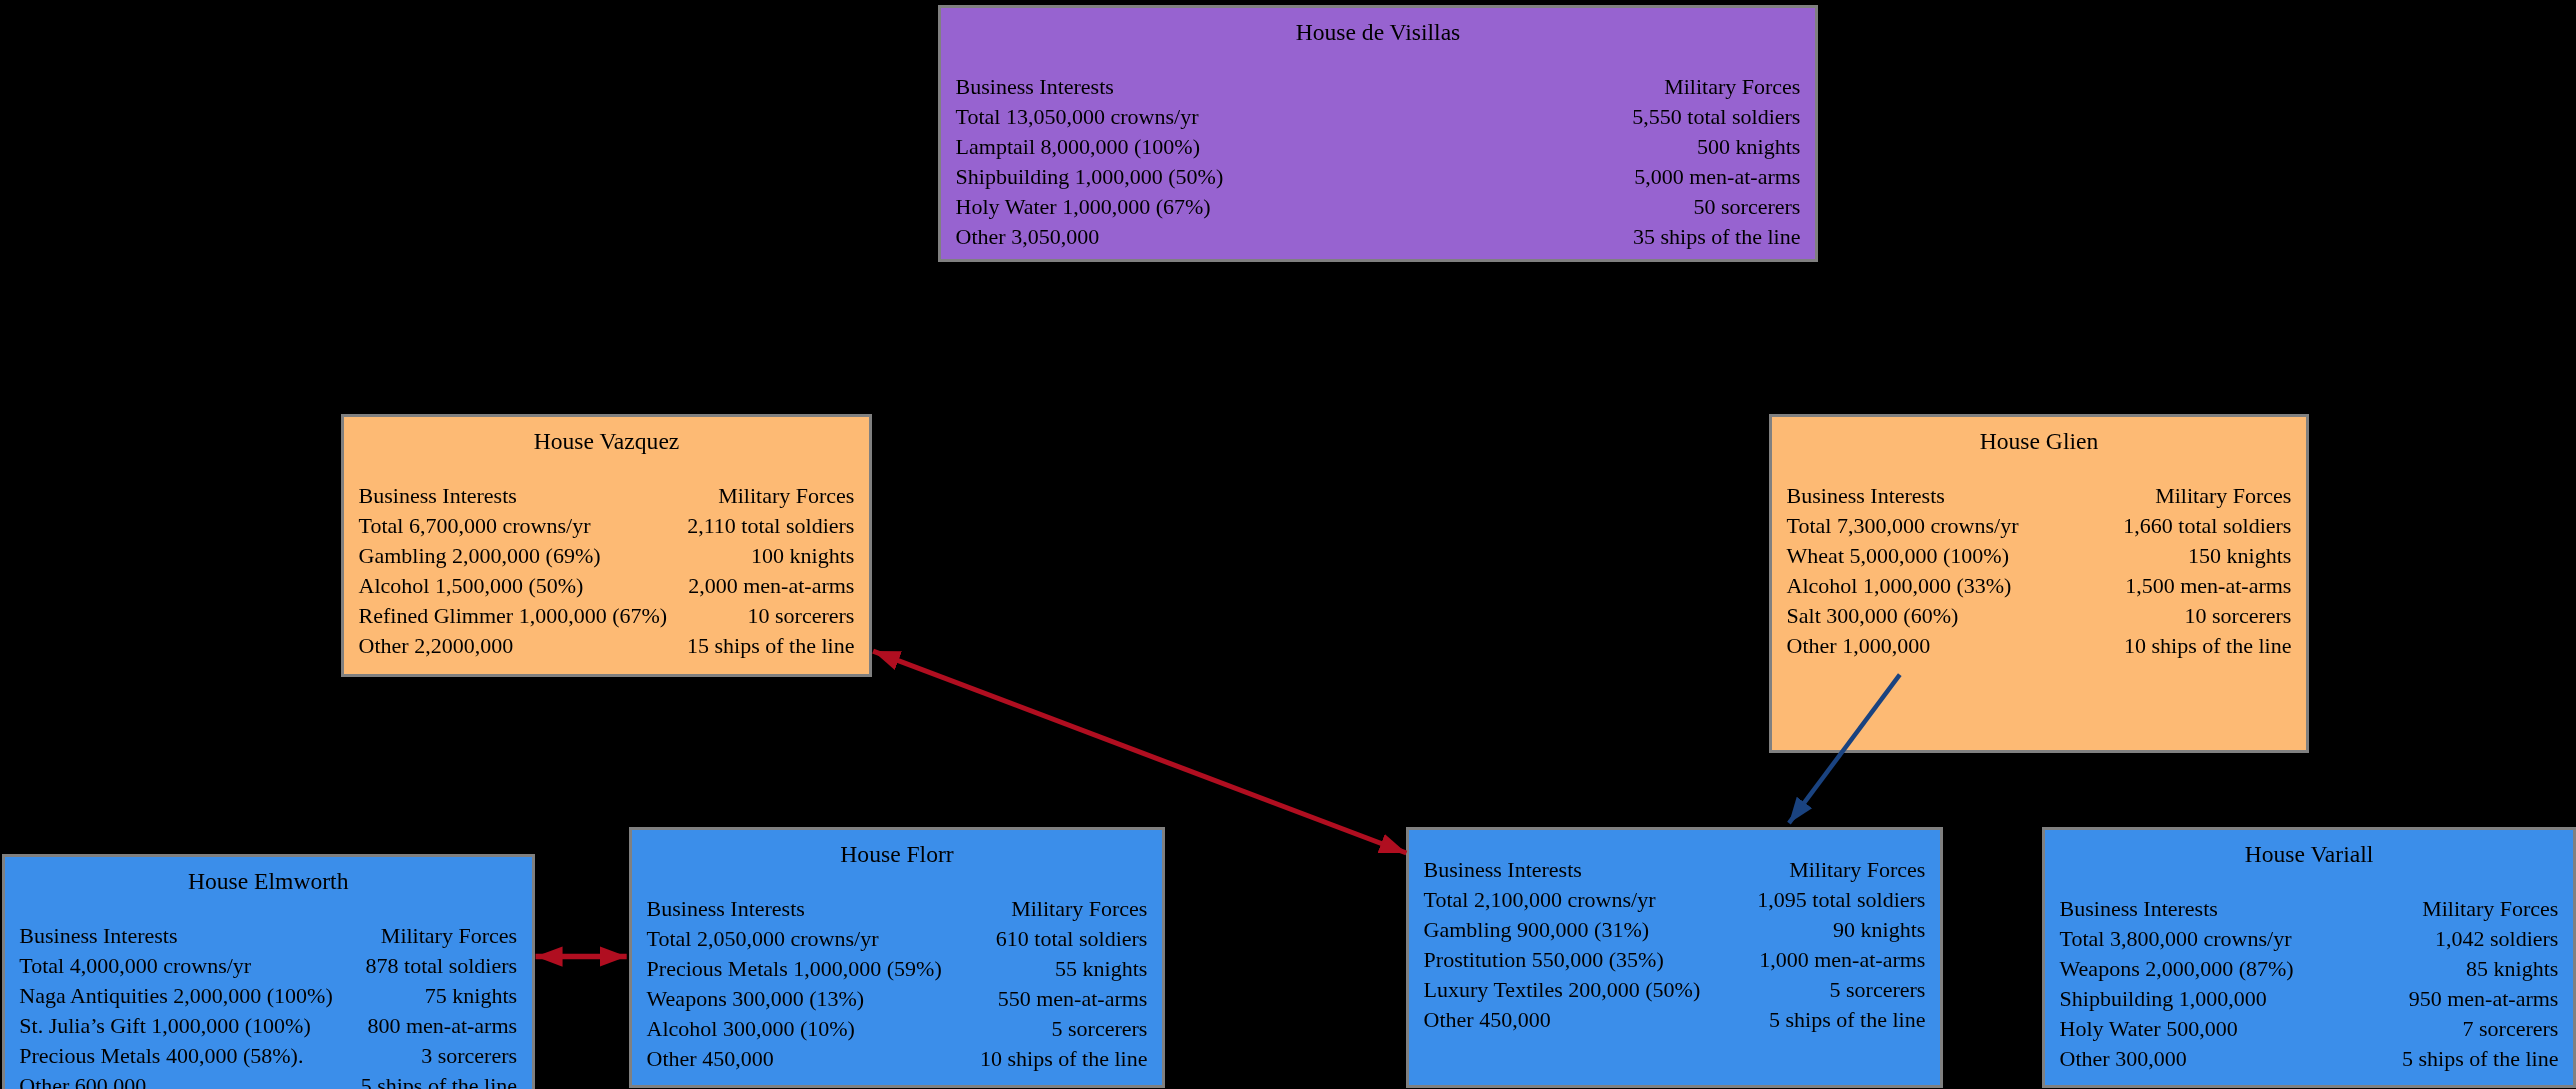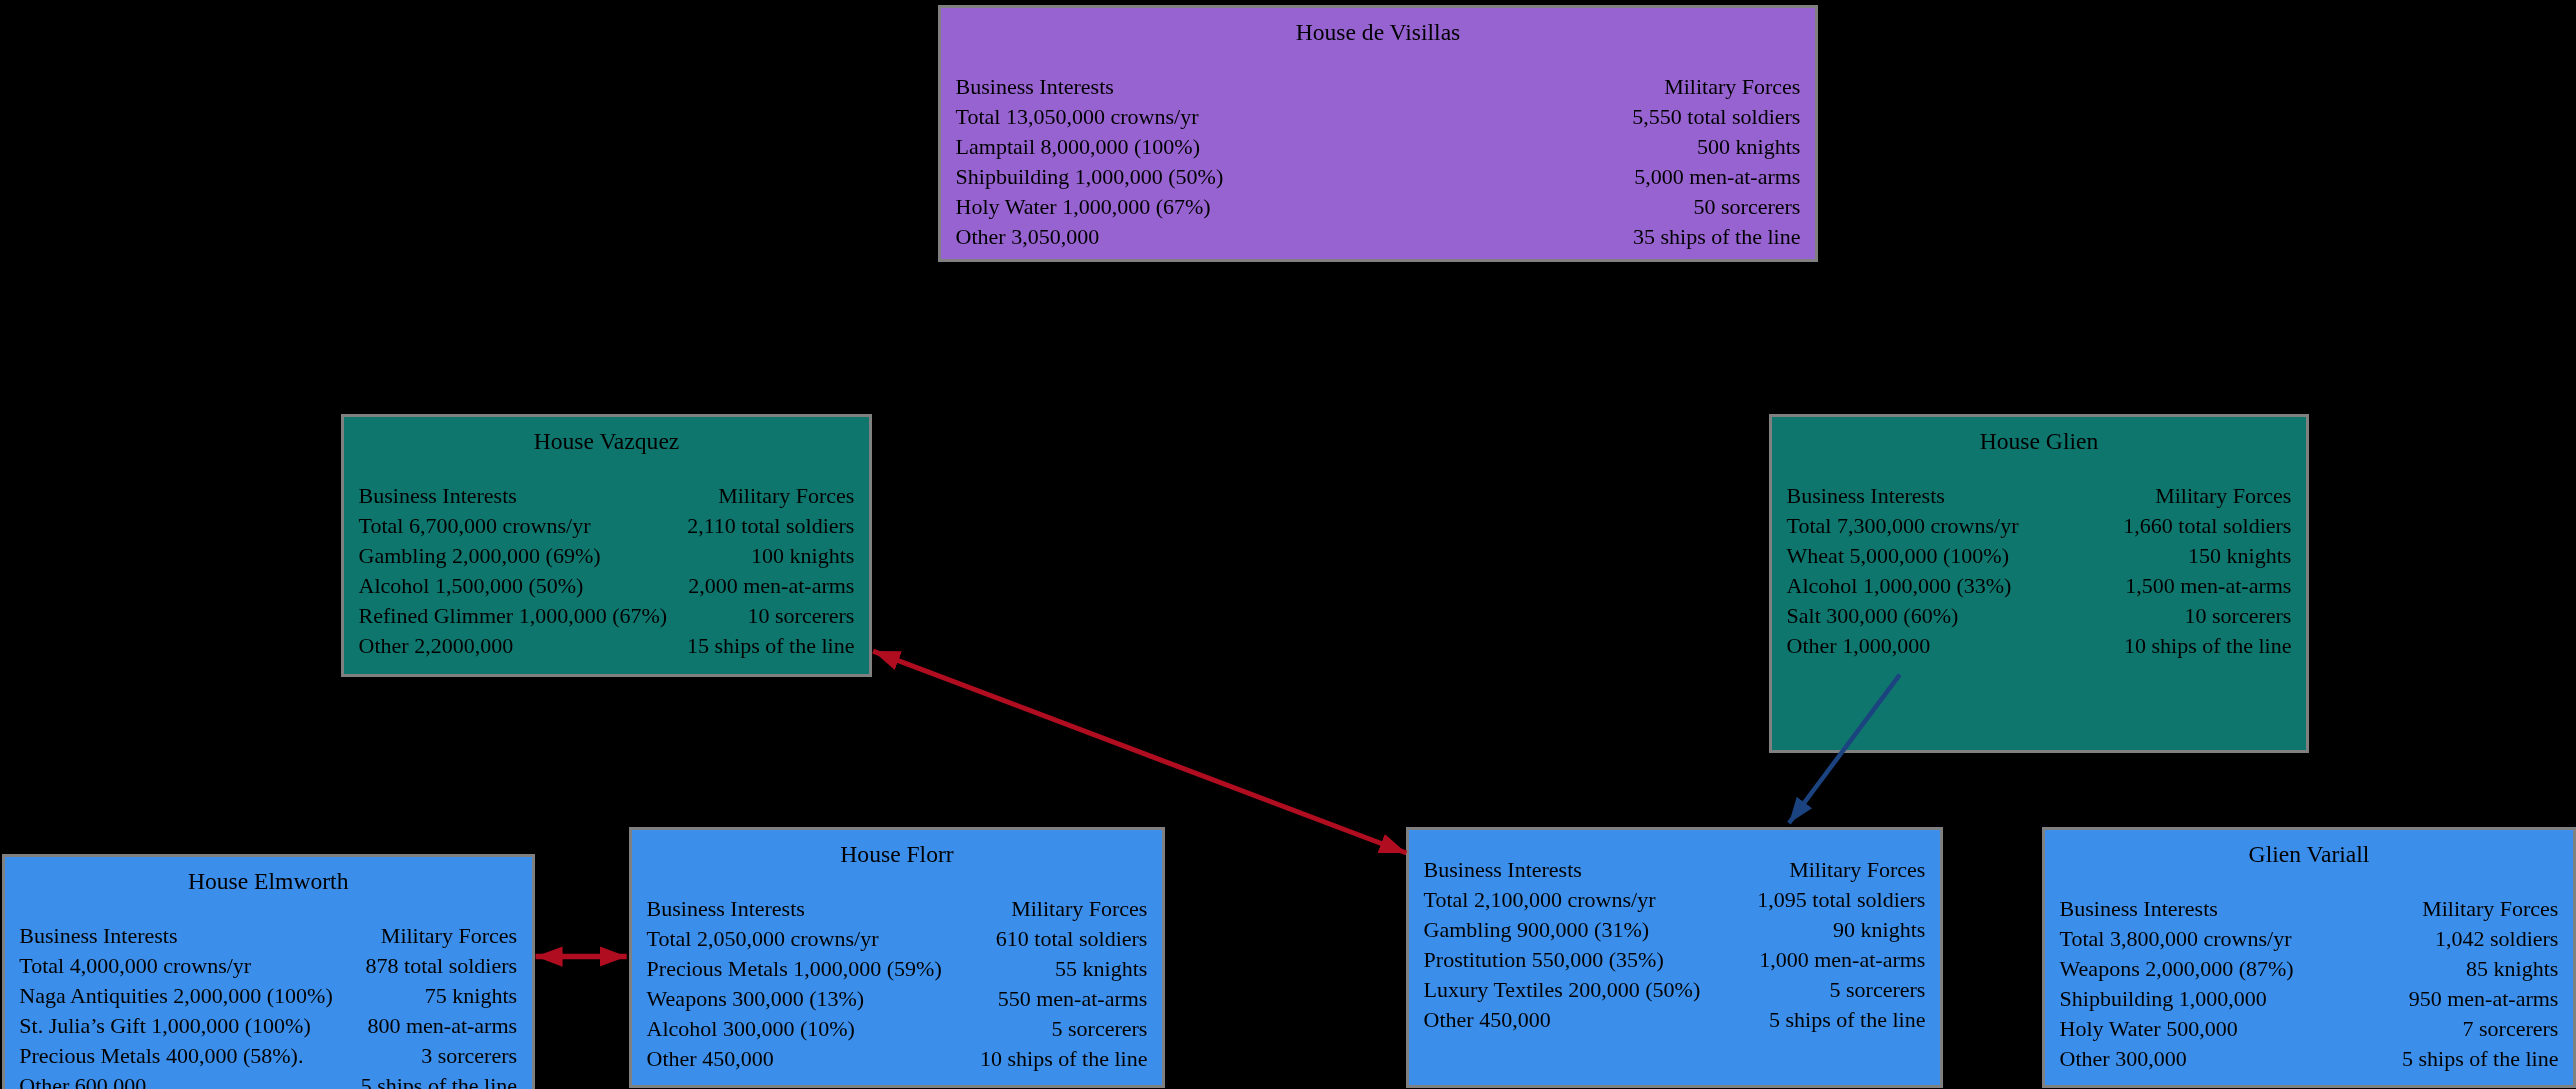--- a/index.html
+++ b/index.html
@@ -15,21 +15,21 @@
     overflow: hidden;
     font-family: "Liberation Serif", "DejaVu Serif", serif;
   }
   .house {
     position: absolute;
     box-sizing: border-box;
     border: 3.4px solid #808080;
     color: #000000;
   }
   .house.purple { background: #9763D0; }
-  .house.red    { background: #0f766e; }
+  .house.red    { background: #fdba74; }
   .house.blue   { background: #3B8EEA; }
   .house-title {
     margin-top: 10px;
     text-align: center;
     font-size: 23.6px;
     line-height: 29px;
     white-space: nowrap;
   }
   .house-body {
     margin: 25px 14.6px 0 14.6px;
@@ -230,21 +230,21 @@
         <span class="cell-right">5 sorcerers</span>
       </div>
       <div class="row">
         <span class="cell-left">Other 450,000</span>
         <span class="cell-right">5 ships of the line</span>
       </div>
     </div>
   </div>
 
   <div class="house blue" style="left:2042px; top:827px; width:534px; height:261px;">
-    <div class="house-title">Glien Variall</div>
+    <div class="house-title">House Variall</div>
     <div class="house-body">
       <div class="row">
         <span class="cell-left">Business Interests</span>
         <span class="cell-right">Military Forces</span>
       </div>
       <div class="row">
         <span class="cell-left">Total 3,800,000 crowns/yr</span>
         <span class="cell-right">1,042 soldiers</span>
       </div>
       <div class="row">

